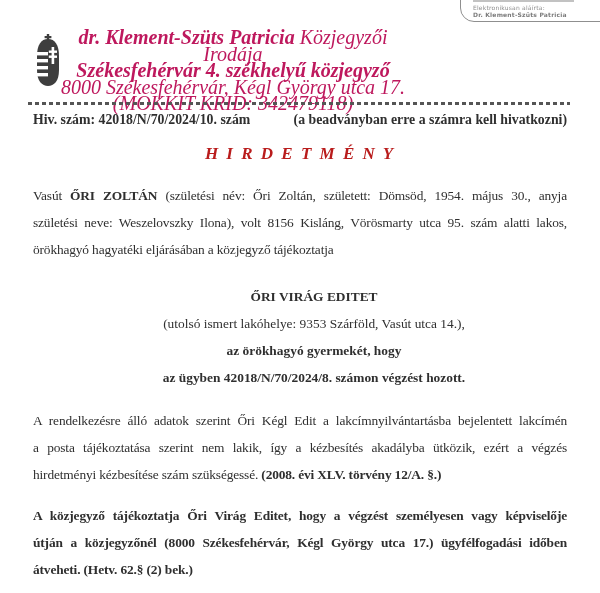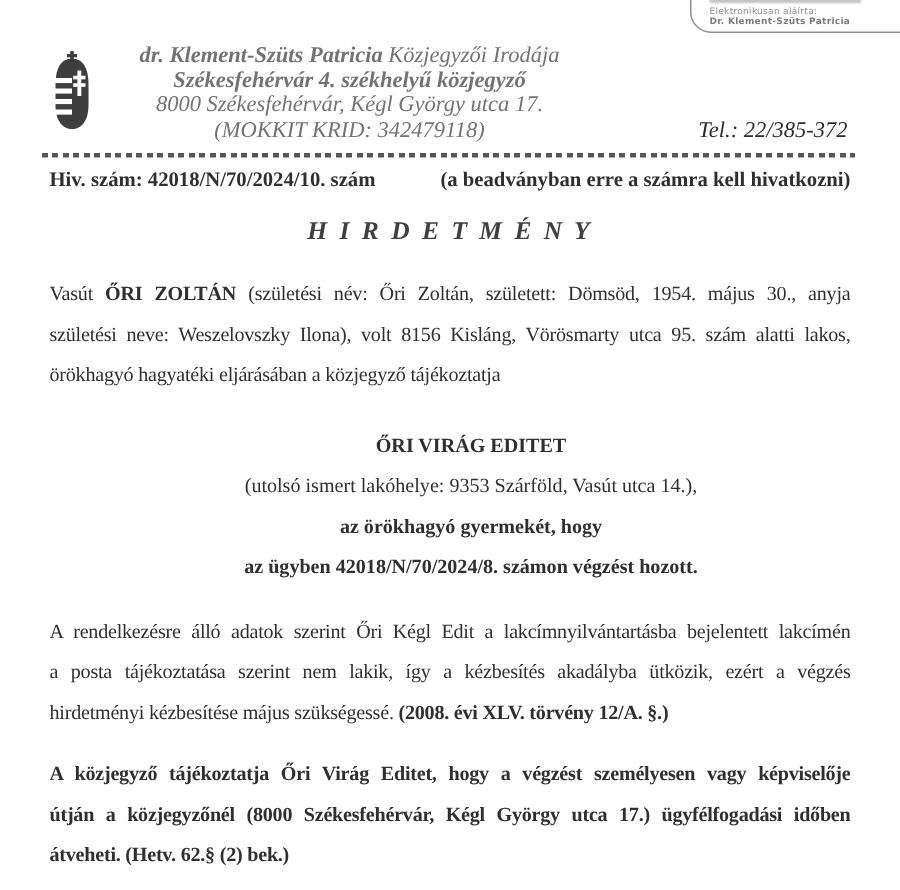--- a/index.html
+++ b/index.html
@@ -27,39 +27,39 @@
     background:#fff;
   }
   .stamp-smudge{width:68%;height:3px;background:#c2c2c2;filter:blur(0.7px);margin-bottom:2px;}
   .stamp-l1{font-family:"DejaVu Sans", sans-serif;font-size:6px;line-height:7px;color:#8d8d8d;letter-spacing:.2px;}
   .stamp-l2{font-family:"DejaVu Sans", sans-serif;font-size:6px;line-height:7px;font-weight:bold;color:#7b7b7b;letter-spacing:.2px;}
 
   .crest{position:absolute;left:35px;top:34px;width:26px;height:57px;}
 
   .letterhead{
     position:absolute;left:58px;top:29px;width:350px;
-    text-align:center;font-size:15px;line-height:16.5px;color:#737373;
+    text-align:center;font-size:20px;line-height:16.5px;color:#be185d;
   }
   .tel{position:absolute;top:79px;right:35px;font-size:15px;color:#2d2d2d;}
 
   .separator{
     position:absolute;top:102px;left:28px;right:30px;height:2.6px;
     background:repeating-linear-gradient(90deg,#555 0 4px,transparent 4px 7px);
   }
 
   .refline{
     position:absolute;top:111px;left:33px;right:33px;
     display:flex;justify-content:space-between;
     font-weight:bold;font-size:13.8px;line-height:18px;gap:14px;
   }
 
   .doc-title{
     position:absolute;top:140px;left:0;right:0;
     text-align:center;font-weight:bold;font-style:italic;
-    font-size:17px;letter-spacing:2px;line-height:27px;color:#404040;
+    font-size:17px;letter-spacing:2px;line-height:27px;color:#b91c1c;
   }
 
   .para{position:absolute;left:33px;right:33px;font-size:13.4px;letter-spacing:-0.15px;}
   .line{height:27px;line-height:27px;overflow:hidden;}
   .jl{text-align:justify;text-align-last:justify;word-spacing:-0.6px;}
 
   .centerblock{
     position:absolute;top:283px;left:0;right:0;
     text-align:center;font-size:13.4px;padding-left:28px;
   }
@@ -87,21 +87,20 @@
     <rect x="13.8" y="16.5" width="8.2" height="2.4" fill="#ffffff"></rect>
     <rect x="13.8" y="21.5" width="8.2" height="2.4" fill="#ffffff"></rect>
   </svg>
 
   <div class="letterhead">
     <div><span class="bi">dr. Klement-Szüts Patricia</span><span class="i"> Közjegyzői Irodája</span></div>
     <div class="bi">Székesfehérvár 4. székhelyű közjegyző</div>
     <div class="i">8000 Székesfehérvár, Kégl György utca 17.</div>
     <div class="i">(MOKKIT KRID: 342479118)</div>
   </div>
-  <div class="tel i">Tel.: 22/385-372</div>
 
   <div class="separator"></div>
 
   <div class="refline">
     <span>Hiv. szám: 42018/N/70/2024/10. szám</span>
     <span>(a beadványban erre a számra kell hivatkozni)</span>
   </div>
 
   <div class="doc-title">H I R D E T M É N Y</div>
 
@@ -114,21 +113,21 @@
   <div class="centerblock">
     <div class="line b">ŐRI VIRÁG EDITET</div>
     <div class="line">(utolsó ismert lakóhelye: 9353 Szárföld, Vasút utca 14.),</div>
     <div class="line b">az örökhagyó gyermekét, hogy</div>
     <div class="line b">az ügyben 42018/N/70/2024/8. számon végzést hozott.</div>
   </div>
 
   <div class="para" style="top:407px">
     <div class="line jl">A rendelkezésre álló adatok szerint Őri Kégl Edit a lakcímnyilvántartásba bejelentett lakcímén</div>
     <div class="line jl">a posta tájékoztatása szerint nem lakik, így a kézbesítés akadályba ütközik, ezért a végzés</div>
-    <div class="line"><span>hirdetményi kézbesítése május szükségessé. </span><span class="b">(2008. évi XLV. törvény 12/A. §.)</span></div>
+    <div class="line"><span>hirdetményi kézbesítése szám szükségessé. </span><span class="b">(2008. évi XLV. törvény 12/A. §.)</span></div>
   </div>
 
   <div class="para b" style="top:502px">
     <div class="line jl">A közjegyző tájékoztatja Őri Virág Editet, hogy a végzést személyesen vagy képviselője</div>
     <div class="line jl">útján a közjegyzőnél (8000 Székesfehérvár, Kégl György utca 17.) ügyfélfogadási időben</div>
     <div class="line">átveheti. (Hetv. 62.§ (2) bek.)</div>
   </div>
 
 </div>
 

